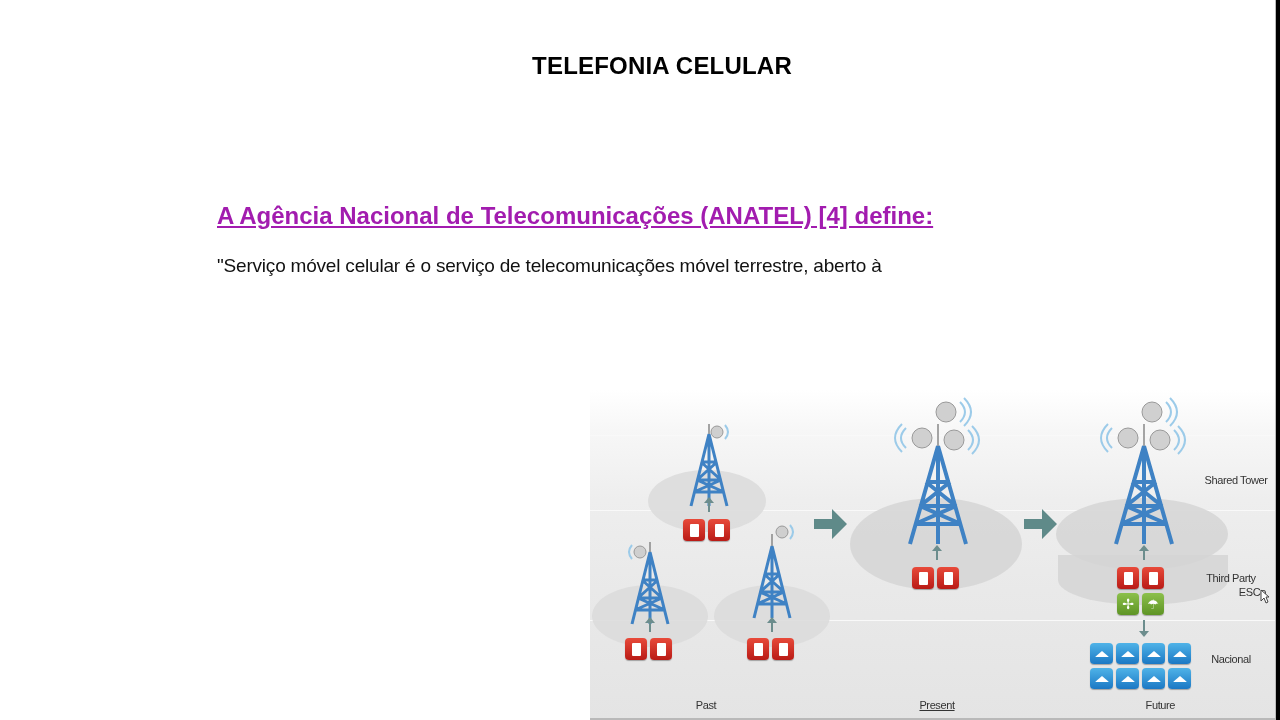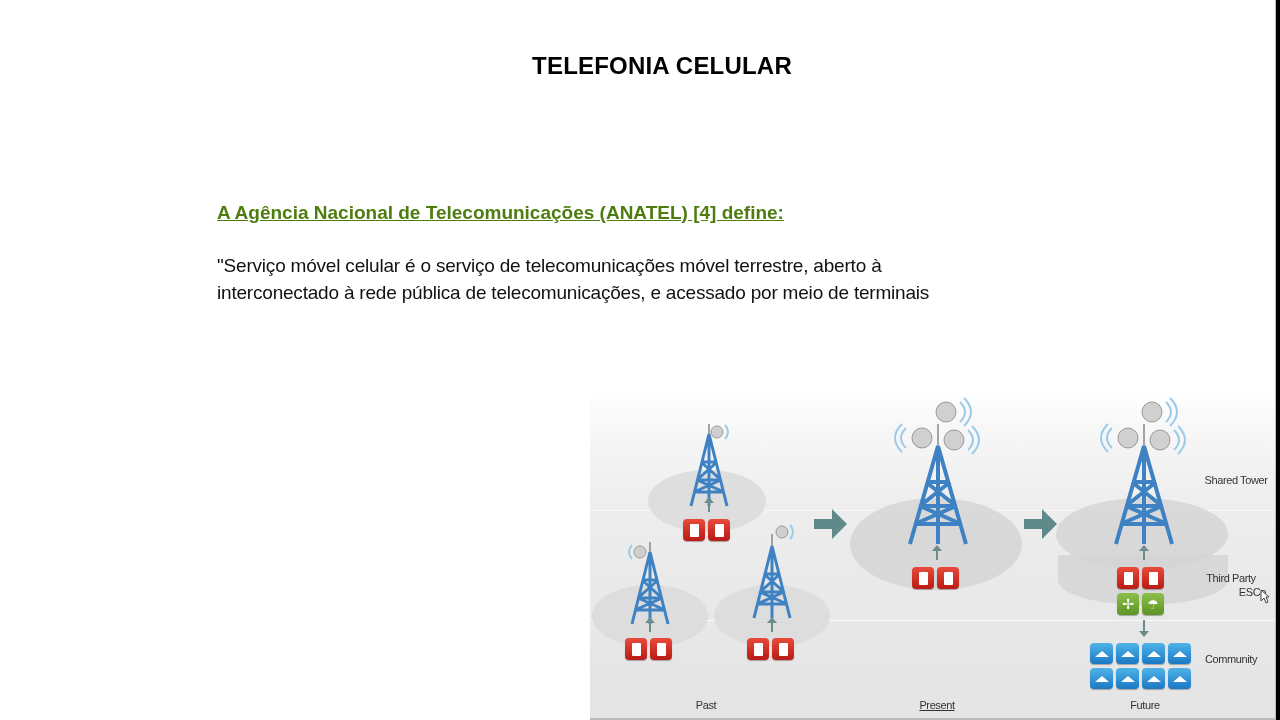--- a/index.html
+++ b/index.html
@@ -7,22 +7,22 @@
     width:1280px; height:720px; overflow:hidden; position:relative;
     background:#ffffff; font-family:"Liberation Sans", sans-serif; color:#111;
   }
   .slide { position:absolute; left:0; top:0; width:1240px; height:720px; background:#fff; }
   .right-edge { position:absolute; left:1275px; top:0; width:5px; height:720px; background:#000; border-left:1px solid #bbb; }
   .title {
     position:absolute; left:0; width:1324px; top:52px; text-align:center;
     font-weight:bold; font-size:24px; letter-spacing:0.2px; color:#000;
   }
   .subtitle {
-    position:absolute; left:217px; top:202px; font-weight:bold; font-size:19px;
-    text-decoration:underline; color:#4d7c0f;
+    position:absolute; left:217px; top:202px; font-weight:bold; font-size:24px;
+    text-decoration:underline; color:#a21caf;
   }
   .quote {
     position:absolute; left:217px; top:253px; width:800px; font-size:19px;
     line-height:26.5px; color:#111; letter-spacing:-0.2px;
   }
   .quote span { display:block; white-space:nowrap; }
 
   .diagram {
     position:absolute; left:590px; top:390px; width:686px; height:330px;
     background:linear-gradient(#ffffff 0px, #f7f7f7 40px, #eeeeee 110px, #e9e9e9 200px, #e4e4e4 330px);
@@ -53,21 +53,20 @@
   .cursor { position:absolute; left:1260px; top:589px; }
 </style>
 </head>
 <body>
 
 <div class="slide">
   <div class="title">TELEFONIA CELULAR</div>
   <div class="subtitle">A Agência Nacional de Telecomunicações (ANATEL) [4] define:</div>
   <div class="quote">
     <span>"Serviço móvel celular é o serviço de telecomunicações móvel terrestre,  aberto à</span>
-    <span>interconectado à rede pública de telecomunicações, e acessado por meio de terminais</span>
   </div>
 
   <div class="diagram">
     <div class="band" style="top:45px"></div>
     <div class="band" style="top:120px"></div>
     <div class="band" style="top:230px"></div>
 
     <div class="ellipse light" style="left:58px; top:80px; width:118px; height:62px;"></div>
     <div class="ellipse light" style="left:2px; top:195px; width:116px; height:62px;"></div>
     <div class="ellipse light" style="left:124px; top:195px; width:116px; height:62px;"></div>
@@ -201,25 +200,25 @@
           <div class="inner"></div>
         </div>
       <div class="box blue">
           <div class="inner"></div>
         </div>
     </div>
 
     <div class="label" style="left:606px; top:84px; width:80px;">Shared Tower</div>
     <div class="label" style="left:606px; top:182px; width:70px;">Third Party</div>
     <div class="label" style="left:606px; top:196px; width:70px;text-align:right;">ESCo</div>
-    <div class="label" style="left:606px; top:263px; width:70px;">Community</div>
+    <div class="label" style="left:606px; top:263px; width:70px;">Nacional</div>
 
     <div class="label" style="left:86px; top:309px; width:60px;">Past</div>
     <div class="label" style="left:317px; top:309px; width:60px;text-decoration:underline;">Present</div>
-    <div class="label" style="left:525px; top:309px; width:60px;">Future</div>
+    <div class="label" style="left:525px; top:309px; width:60px;text-align:right;">Future</div>
 
     <div style="position:absolute; left:0; bottom:0; width:100%; height:2px; background:#b9b9b9;"></div>
   </div>
 </div>
 
 <div class="right-edge"></div>
 
 <svg class="cursor" width="10" height="15" viewBox="0 0 10 15">
   <path d="M1 1 L1 12 L4 9 L6 14 L8 13 L6 8 L9 8 Z" fill="#fff" stroke="#444" stroke-width="1"></path>
 </svg>

